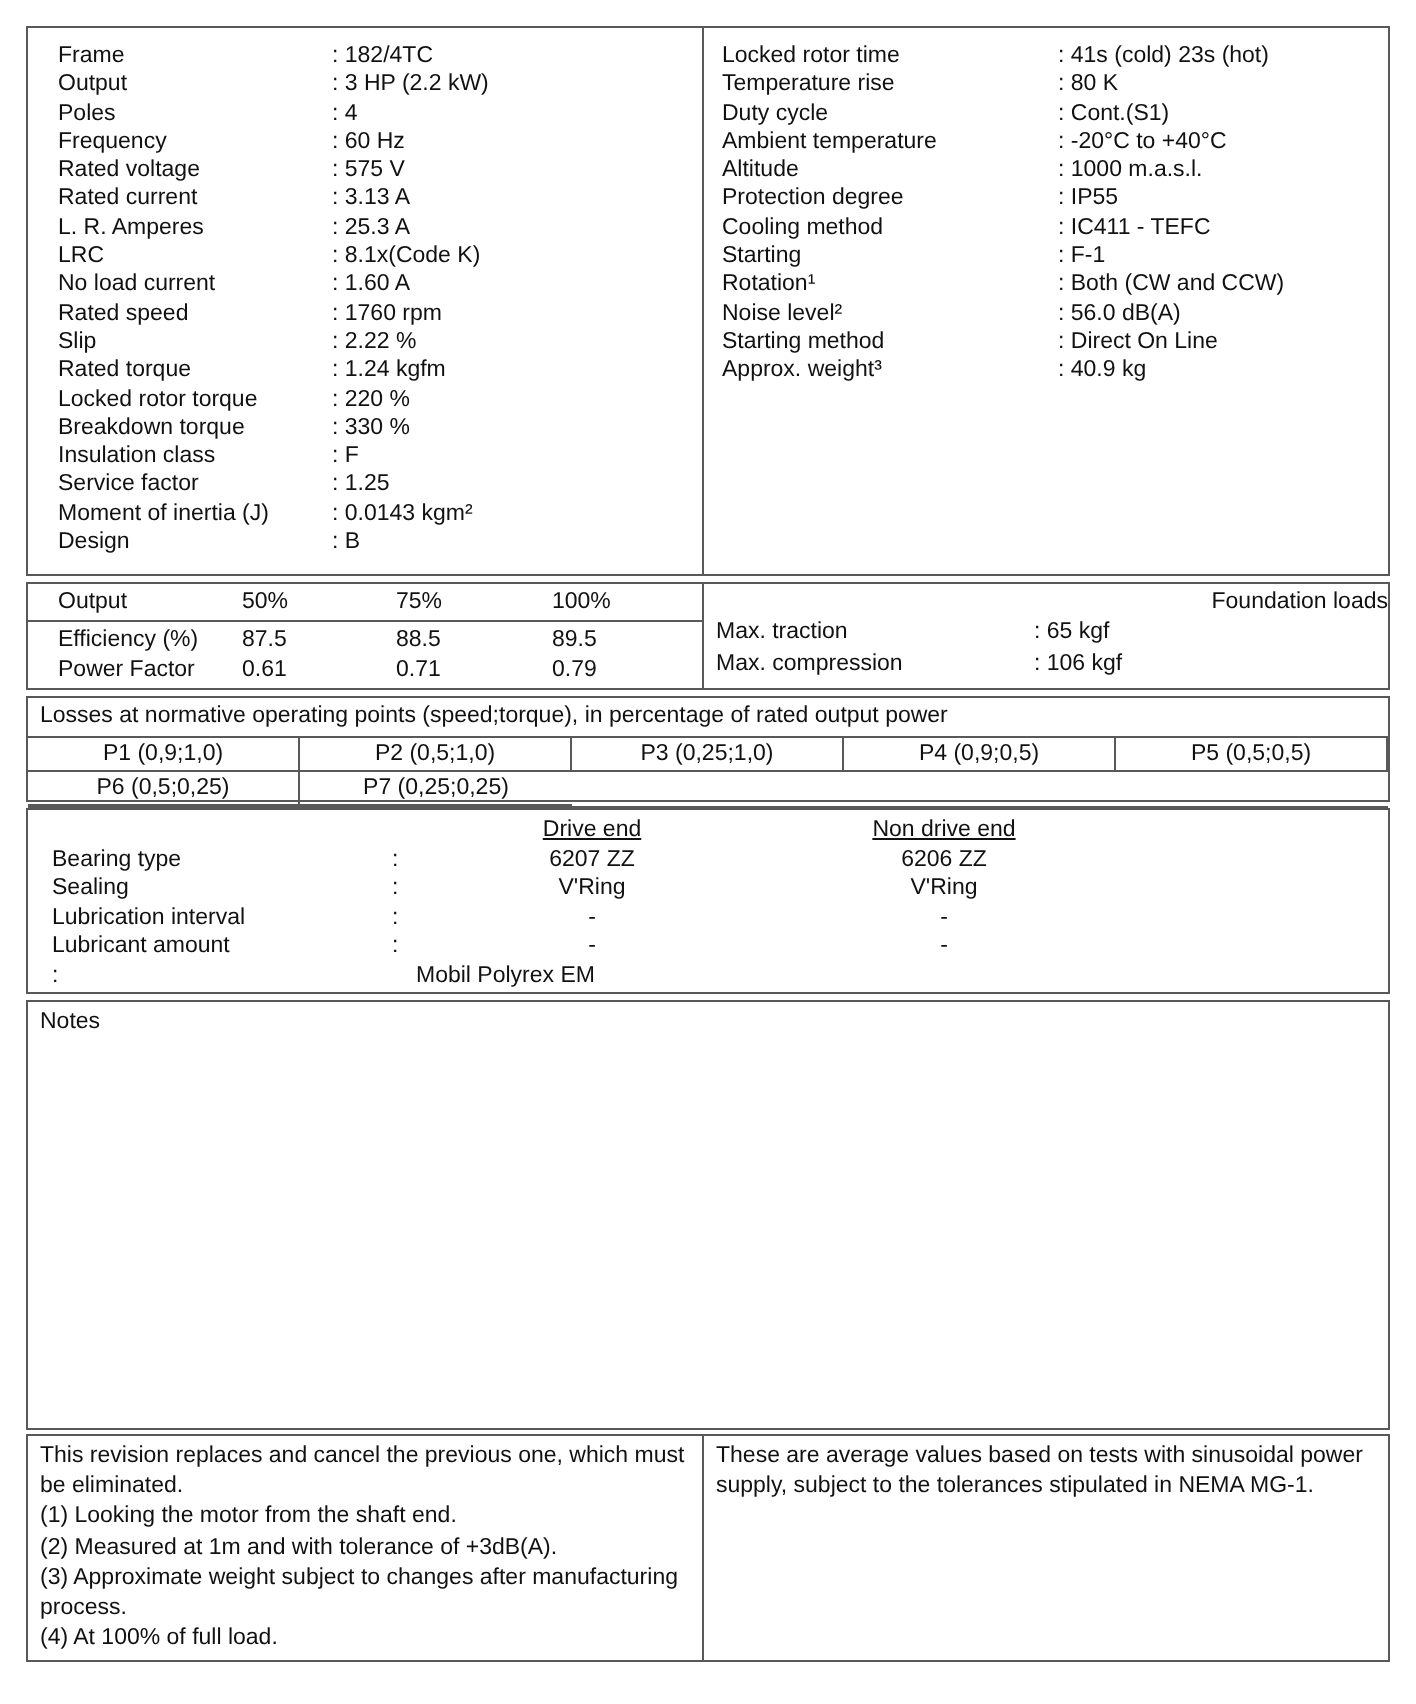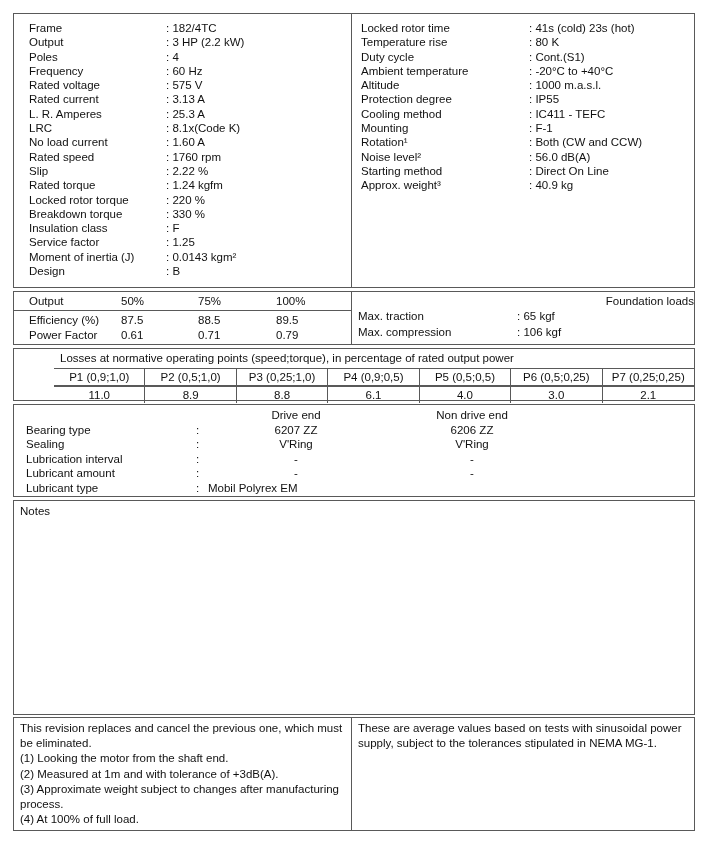--- a/index.html
+++ b/index.html
@@ -1,21 +1,21 @@
 <!DOCTYPE html>
 <html><head>
 <meta charset="utf-8">
 <style>
   * { margin:0; padding:0; box-sizing:border-box; }
   body { background:#ffffff; font-family:"Liberation Sans", sans-serif; color:#111; }
   .page { position:relative; width:650px; height:852px; background:#ffffff; font-size:11.5px; }
   .sec { position:absolute; left:13px; width:682px; border:1px solid #595959; background:#fff; }
   .sec1 { top:13px;  height:275px; display:flex; }
   .sec2 { top:291px; height:54px;  display:flex; }
-  .sec3 { top:348px; height:53px;padding-left:40px; }
+  .sec3 { top:348px; height:53px; }
   .sec4 { top:404px; height:93px; }
   .sec5 { top:500px; height:215px; }
   .sec6 { top:717px; height:114px; display:flex; }
 
   .colL { width:338px; border-right:1px solid #595959; }
   .colR { flex:1; }
 
   
   .specs { padding:7px 0 0 15px; }
   .specsR { padding:7px 0 0 9px; }
@@ -32,31 +32,31 @@
   .perfhead, .perfbody .perfrow { margin-left:-15px; padding-left:15px; }
   .perfhead .perfrow { margin-left:0; padding-left:0; }
 
   
   .found { padding:2px 0 0 6px; }
   .found .kvrow { line-height:15.3px;justify-content:flex-end; }
   .found .kvlabel { width:159px; flex:none; }
 
   
   .losses-title { padding:2px 0 2px 6px; line-height:15px; }
-  .losses-grid { display:grid; grid-template-columns:repeat(7, 1fr); border-top:1px solid #595959; text-align:center; }
+  .losses-grid { display:grid; grid-template-columns:repeat(5, 1fr); border-top:1px solid #595959; text-align:center; }
   .losses-grid > div { border-right:1px solid #595959; line-height:16px; }
   .losses-grid > div:last-child { border-right:none;text-align:center; }
   .losses-head > div { border-bottom:1px solid #595959; }
 
   
   .bear { padding:3px 0 0 12px; }
   .bearrow { display:grid; grid-template-columns:170px 12px 176px 176px auto; line-height:14.6px; white-space:nowrap; }
   .bear-c { text-align:center; }
   .bear-span { grid-column:3 / 5; text-align:left; }
-  .uline { }
+  .uline { text-decoration:underline; }
 
   
   .notes { padding:4px 0 0 6px; }
 
   
   .foot { padding:3px 8px 0 6px; line-height:15.2px; }
   .foot p { margin:0; }
 </style>
 </head>
 <body>
@@ -161,21 +161,21 @@
         </div>
       <div class="kvrow">
           <span class="kvlabel">Protection degree</span>
           <span class="kvval">: IP55</span>
         </div>
       <div class="kvrow">
           <span class="kvlabel">Cooling method</span>
           <span class="kvval">: IC411 - TEFC</span>
         </div>
       <div class="kvrow">
-          <span class="kvlabel">Mounting</span>
+          <span class="kvlabel">Starting</span>
           <span class="kvval">: F-1</span>
         </div>
       <div class="kvrow">
           <span class="kvlabel">Rotation¹</span>
           <span class="kvval">: Both (CW and CCW)</span>
         </div>
       <div class="kvrow">
           <span class="kvlabel">Noise level²</span>
           <span class="kvval">: 56.0 dB(A)</span>
         </div>
@@ -282,21 +282,20 @@
       <span></span>
     </div>
     <div class="bearrow">
       <span>Lubricant amount</span>
       <span>:</span>
       <span class="bear-c">-</span>
       <span class="bear-c">-</span>
       <span></span>
     </div>
     <div class="bearrow">
-      <span>Lubricant type</span>
       <span>:</span>
       <span class="bear-span">Mobil Polyrex EM</span>
       <span></span>
     </div>
   </div>
 
   <div class="sec sec5 notes">
     <div>Notes</div>
   </div>
 

